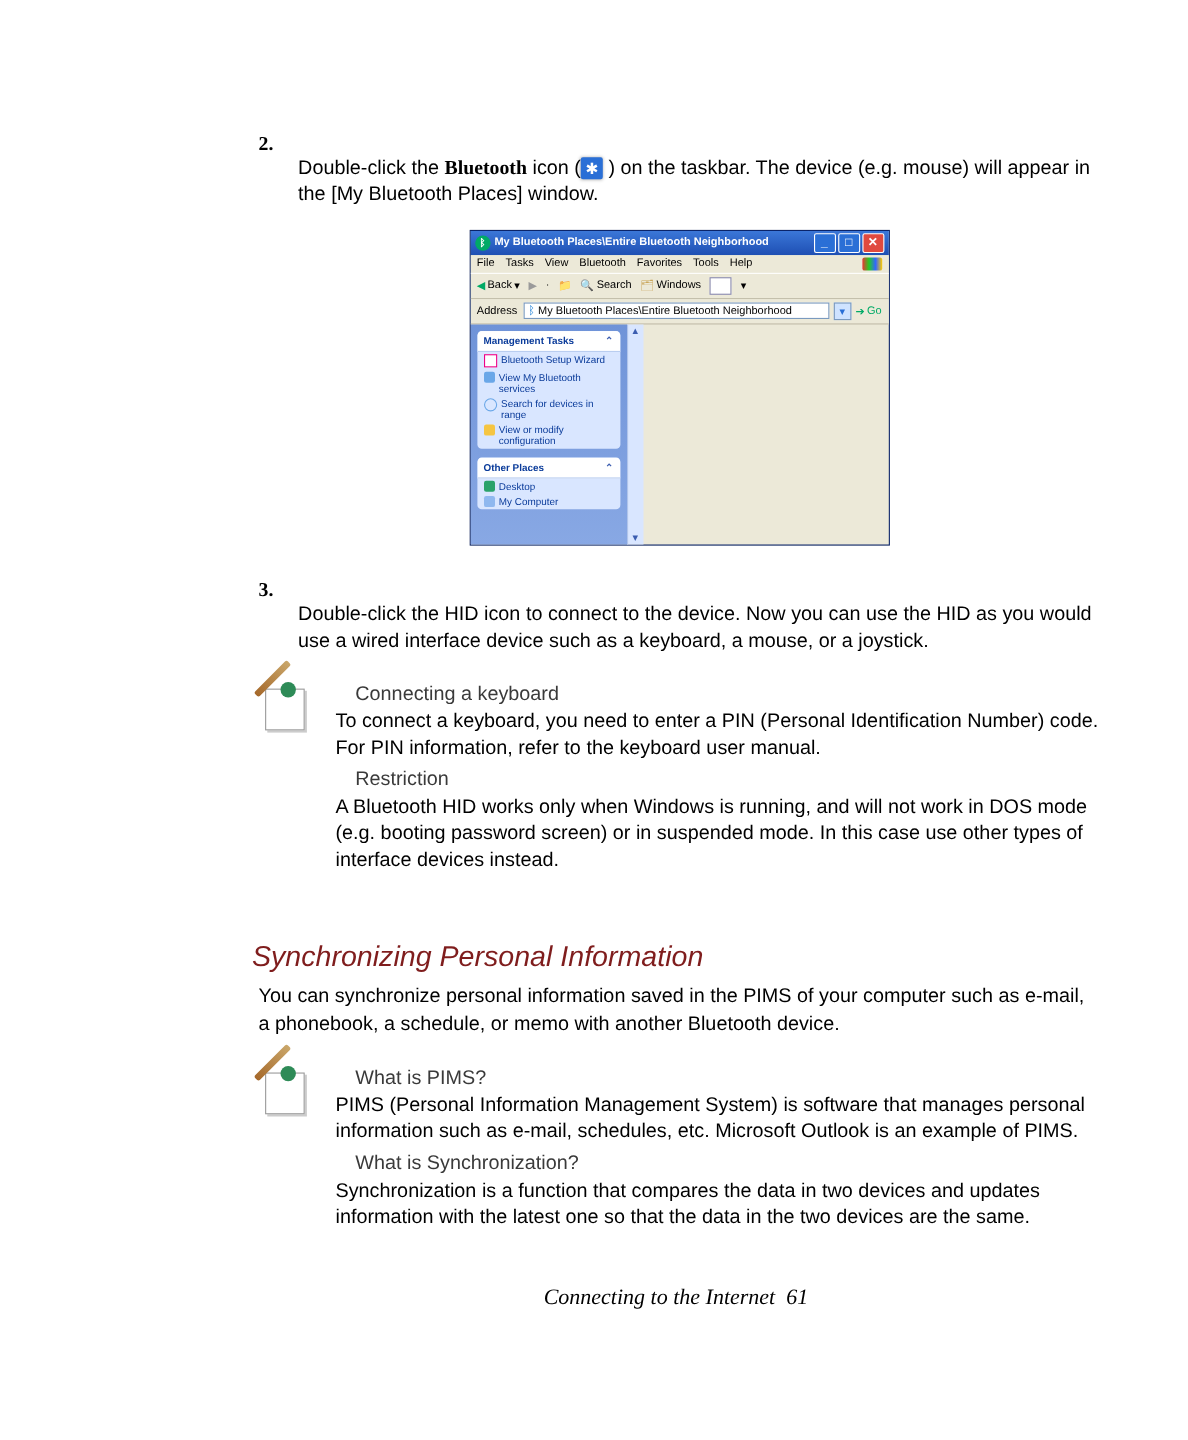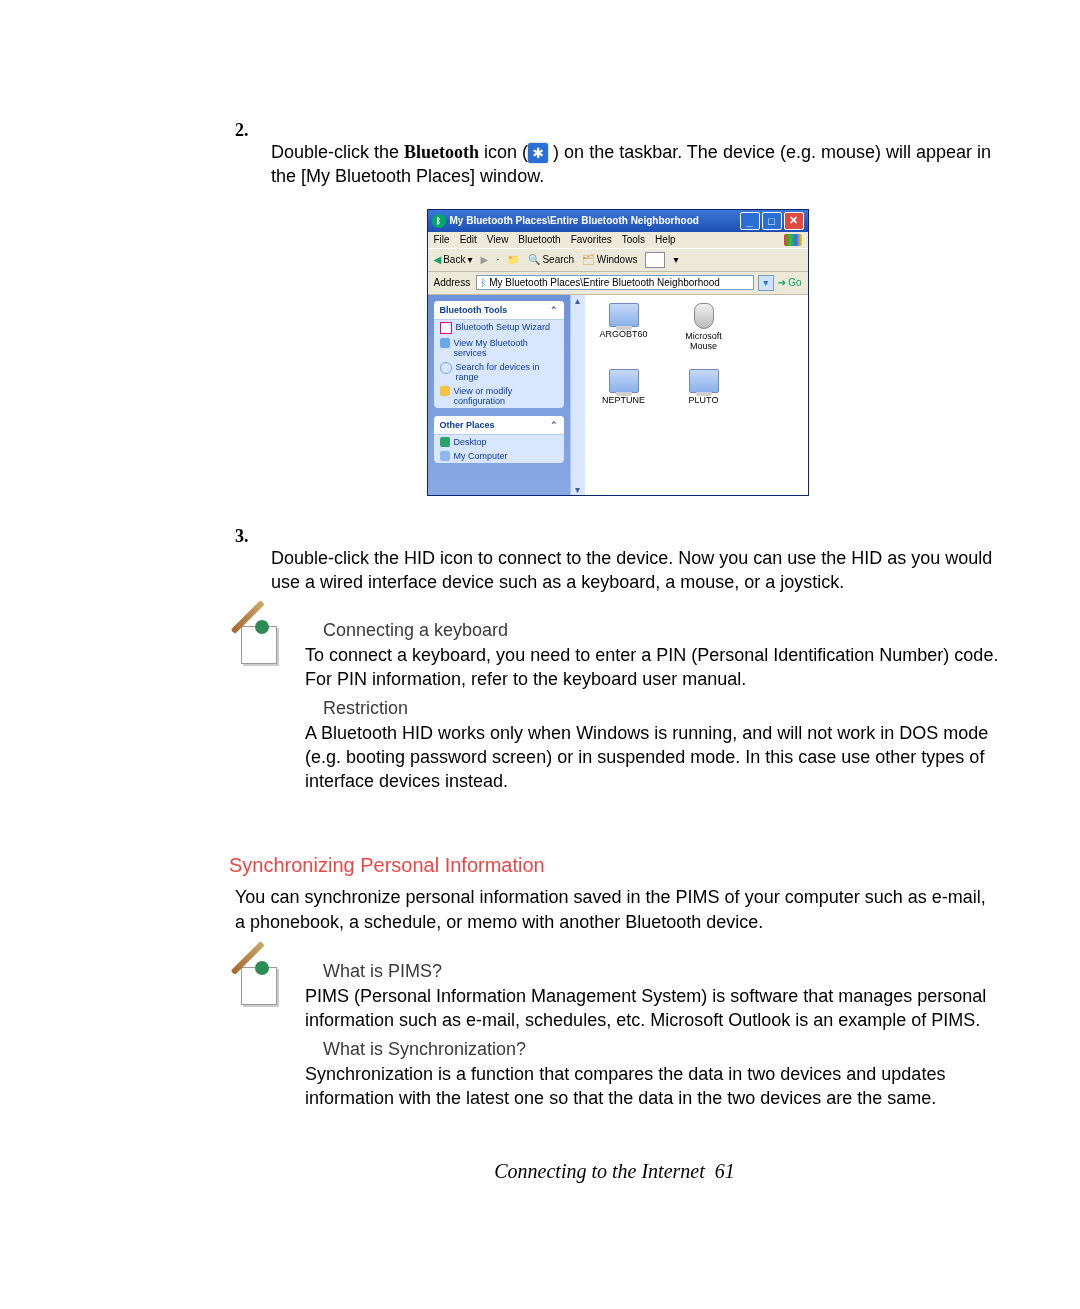--- a/index.html
+++ b/index.html
@@ -158,22 +158,23 @@
     width:46px;height:46px;position:relative;flex:0 0 46px;
   }
   .note-icon .paper{position:absolute;top:6px;left:6px;width:34px;height:36px;background:#fff;border:1px solid #999;box-shadow:2px 2px 0 #ccc;}
   .note-icon .tack{position:absolute;top:0;left:20px;width:14px;height:14px;background:#2e8b57;border-radius:50%;}
   .note-icon .pencil{position:absolute;top:8px;left:0;width:42px;height:6px;background:linear-gradient(90deg,#a5682a,#caa76a);transform:rotate(-45deg);transform-origin:left bottom;border-radius:2px;}
   .note-body{flex:1;}
   .note-head{font-family:Arial;font-size:18px;color:#3a3a3a;margin-bottom:2px;margin-left:18px;}
   .note-text{font-size:18px;line-height:1.35;}
 
   h2.section{
-    font-family:Arial;font-weight:normal;font-size:20px;color:#ef4444;
+    font-family:Arial;font-weight:normal;font-size:26px;color:#7f1d1d;
     margin:60px 0 8px -6px;
+    font-style:italic;
   }
   .section-intro{font-size:18px;line-height:1.4;}
 
   .footer{
     text-align:center;font-family:"Times New Roman",serif;font-style:italic;
     font-size:20px;margin-top:50px;padding-right:6px;
   }
 </style>
 </head>
 <body>
@@ -193,21 +194,21 @@
       <span class="title-text">My Bluetooth Places\Entire Bluetooth Neighborhood</span>
       <span class="xp-winbtns">
         <span class="xp-winbtn min">_</span>
         <span class="xp-winbtn max">□</span>
         <span class="xp-winbtn close">✕</span>
       </span>
     </div>
     <div class="xp-menu">
       <div class="xp-menu-left">
         <span>File</span>
-        <span>Edit</span>
+        <span>Tasks</span>
         <span>View</span>
         <span>Bluetooth</span>
         <span>Favorites</span>
         <span>Tools</span>
         <span>Help</span>
       </div>
       <span class="xp-flag"></span>
     </div>
     <div class="xp-toolbar">
       <span class="tb-item">
@@ -238,21 +239,21 @@
       <span class="addr-dd">▾</span>
       <span class="go-btn">
           <span>➔</span>
           <span>Go</span>
         </span>
     </div>
     <div class="xp-body">
       <div class="xp-side">
         <div class="panel">
           <div class="panel-head">
-              <span>Bluetooth Tools</span>
+              <span>Management Tasks</span>
               <span class="chev">⌃</span>
             </div>
           <div class="task">
               <span class="tic wiz"></span>
               <span>Bluetooth Setup Wizard</span>
             </div>
           <div class="task">
               <span class="tic pc"></span>
               <span>View My Bluetooth services</span>
             </div>
@@ -277,38 +278,20 @@
           <div class="task">
               <span class="tic mypc"></span>
               <span>My Computer</span>
             </div>
         </div>
       </div>
       <div class="xp-scroll">
           <span>▴</span>
           <span>▾</span>
         </div>
-      <div class="xp-content">
-        <div class="dev">
-            <div class="pc-ic"></div>
-            <div>ARGOBT60</div>
-          </div>
-        <div class="dev">
-            <div class="mouse-ic"></div>
-            <div>Microsoft Mouse</div>
-          </div>
-        <div class="dev">
-            <div class="pc-ic"></div>
-            <div>NEPTUNE</div>
-          </div>
-        <div class="dev">
-            <div class="pc-ic"></div>
-            <div>PLUTO</div>
-          </div>
-      </div>
     </div>
   </div>
 
   <div class="step">
     <div class="step-num">3.</div>
     <div class="step-body">Double-click the HID icon to connect to the device. Now you can use the HID as you would use a wired interface device such as a keyboard, a mouse, or a joystick.</div>
   </div>
 
   <div class="note-block">
     <div class="note-icon">

